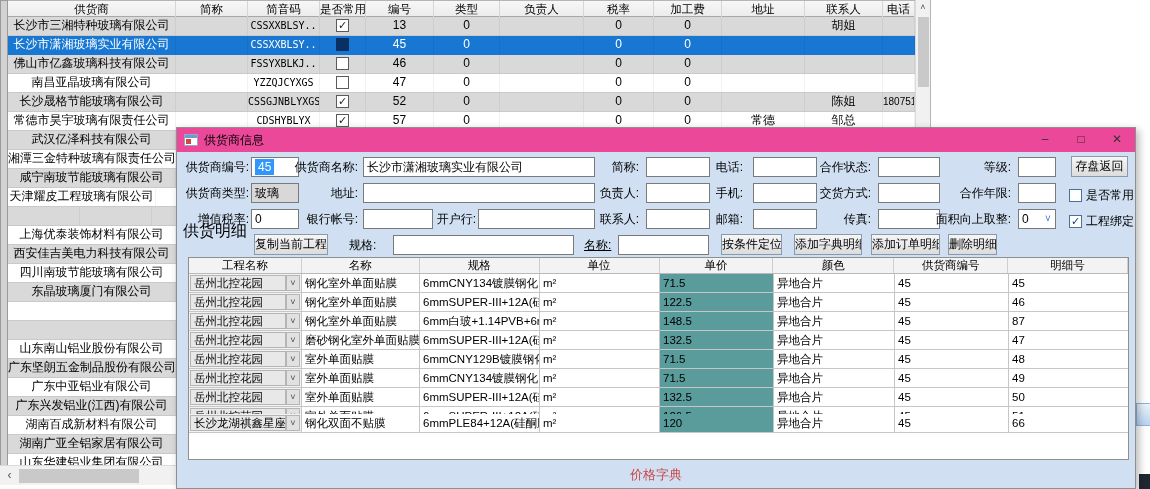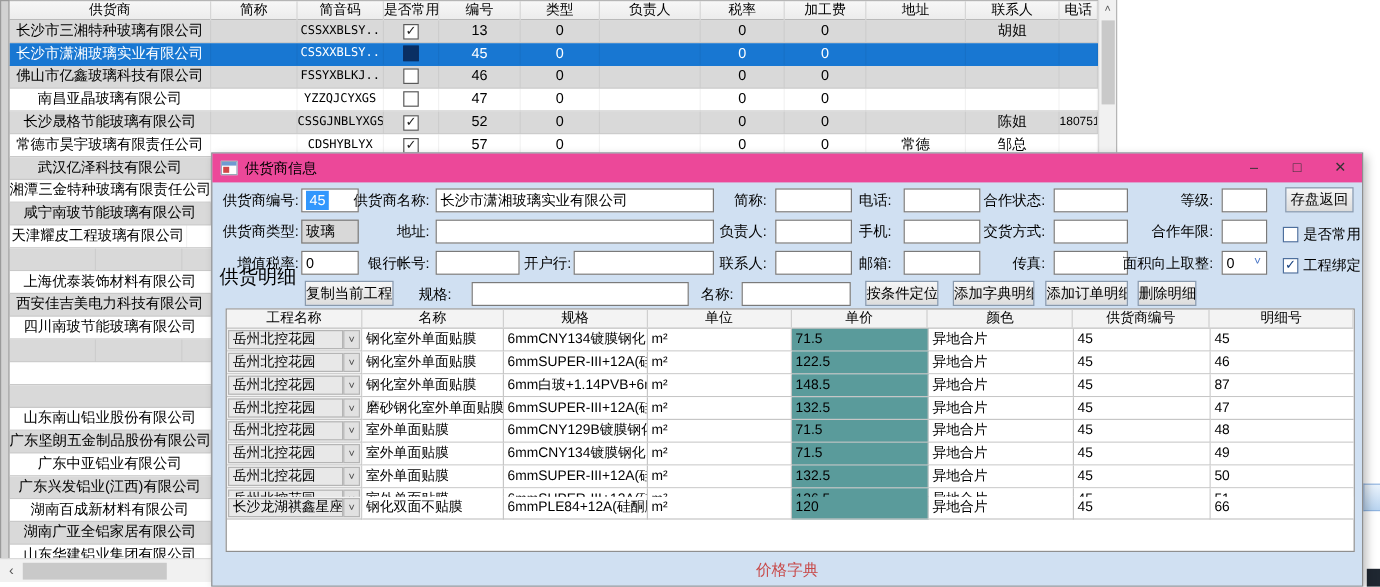--- a/index.html
+++ b/index.html
@@ -74,21 +74,21 @@
   .dcb { position:absolute; left:892px; display:flex; gap:4px; align-items:center; font-size:12px; }
   .dcb .box { width:13px; height:13px; border:1px solid #4d6f9d; background:#fff; text-align:center;
     line-height:11px; font-size:11px; color:#17417e; }
   .cbr2 { top:35px; } .cbr3 { top:61px; }
   .wbtn { position:absolute; height:21px; background:linear-gradient(#f6f6f6,#dcdcdc);
     border:1px solid #8a9aad; font-size:12px; text-align:center; line-height:19px; overflow:hidden; white-space:nowrap; }
   .btn-save { left:894px; top:4px; width:57px; }
   .sec-label { position:absolute; left:6px; top:69px; font-size:16px; }
   .btn-copy { left:77px; top:82px; width:74px; }
   .lab-spec { position:absolute; left:172px; top:85px; } .in-spec { left:216px; top:83px; width:181px; }
-  .lab-nm { position:absolute; left:407px; top:85px; } .in-nm { left:441px; top:83px; width:91px; }
+  .lab-nm { position:absolute; left:407px; top:85px;text-decoration:underline; } .in-nm { left:441px; top:83px; width:91px; }
   .btn-locate { left:544px; top:82px; width:61px; }
   .btn-dict { left:617px; top:82px; width:68px; }
   .btn-order { left:694px; top:82px; width:69px; }
   .btn-del { left:771px; top:82px; width:49px; }
 
   
   .dgrid { position:absolute; left:11px; top:105px; width:941px; height:203px; background:#fff;
     border:1px solid #8f8f8f; overflow:hidden; }
   .dg-header { display:flex; height:16px; background:#f3f3f3; border-bottom:1px solid #b9b9b9; }
   .dgh { height:15px; line-height:15px; font-size:11.5px; text-align:center; overflow:hidden;
@@ -317,20 +317,21 @@
           <div class="bgc c4" style="width: 68px;"></div>
           <div class="bgc c5" style="width: 66px;"></div>
           <div class="bgc c6" style="width: 84px;"></div>
           <div class="bgc c7" style="width: 70px;"></div>
           <div class="bgc c8" style="width: 68px;"></div>
           <div class="bgc c9" style="width: 83px;"></div>
           <div class="bgc c10" style="width: 78px;"></div>
           <div class="bgc c11" style="width: 32px;"></div>
         </div>
         <div class="bgrow shade" style="top: 266px;">
+          <div class="bgc c0" style="width: 168px;">东晶玻璃厦门有限公司</div>
           <div class="bgc c1" style="width: 72px;"></div>
           <div class="bgc c2" style="width: 72px;"></div>
           <div class="bgc c3" style="width: 46px;"></div>
           <div class="bgc c4" style="width: 68px;"></div>
           <div class="bgc c5" style="width: 66px;"></div>
           <div class="bgc c6" style="width: 84px;"></div>
           <div class="bgc c7" style="width: 70px;"></div>
           <div class="bgc c8" style="width: 68px;"></div>
           <div class="bgc c9" style="width: 83px;"></div>
           <div class="bgc c10" style="width: 78px;"></div>

